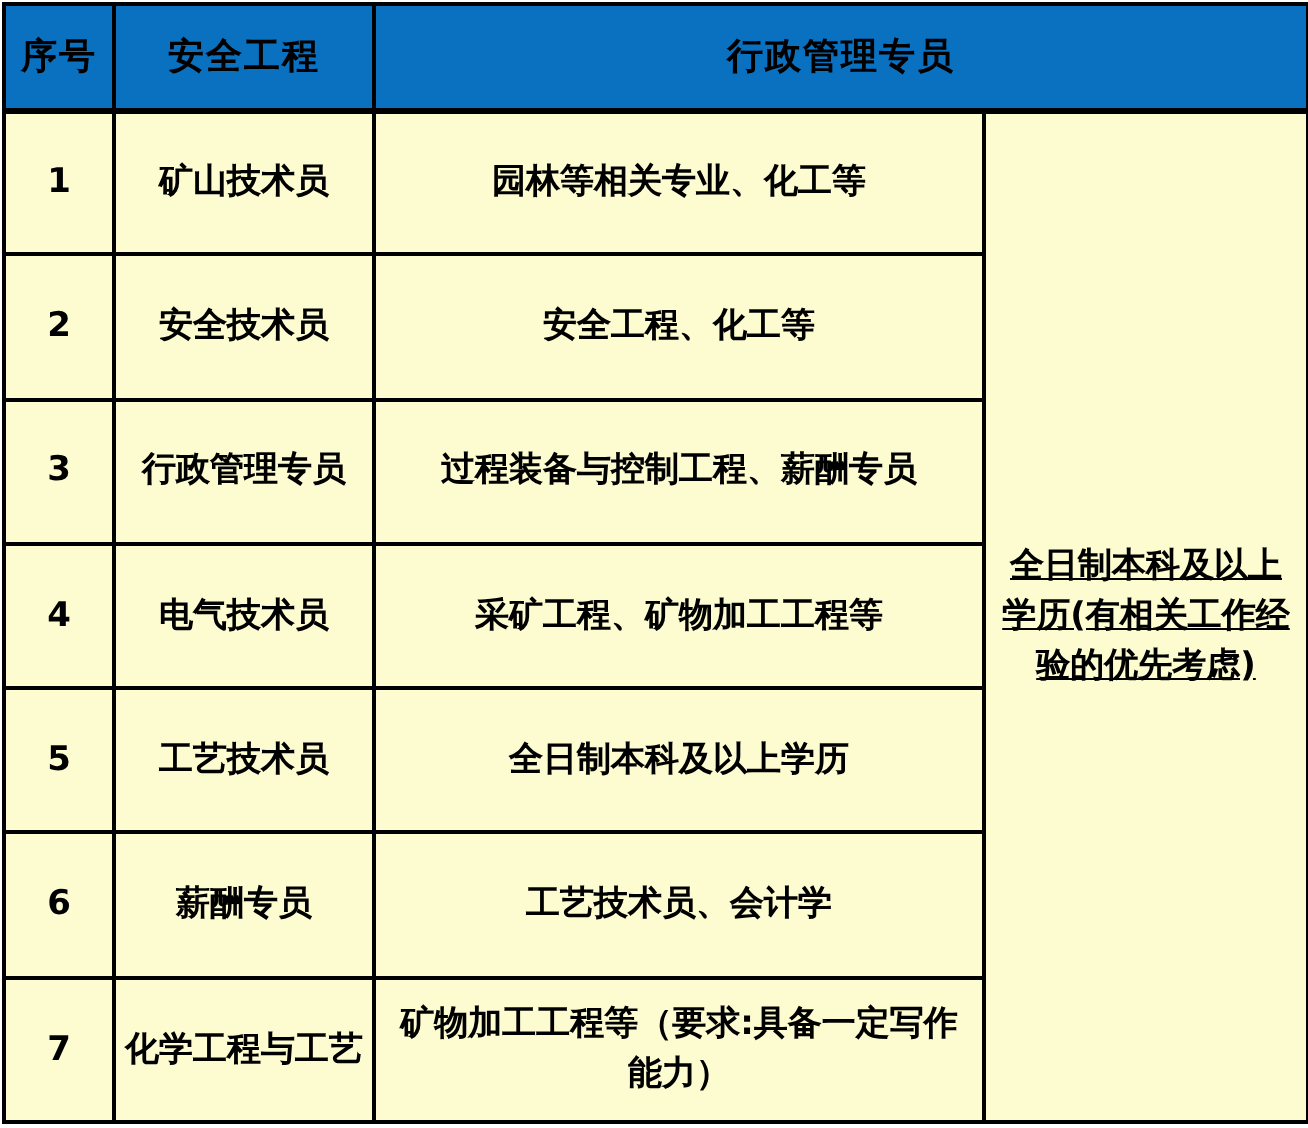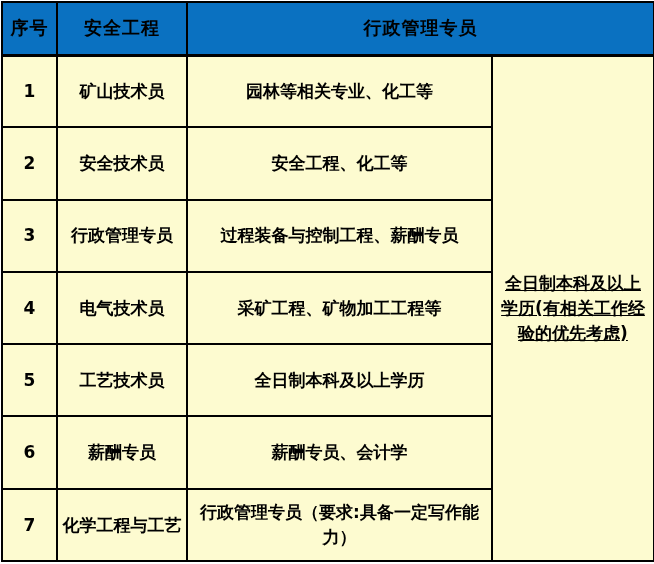--- a/index.html
+++ b/index.html
@@ -107,22 +107,22 @@
         <td>采矿工程、矿物加工工程等</td>
       </tr>
       <tr>
         <td>5</td>
         <td>工艺技术员</td>
         <td>全日制本科及以上学历</td>
       </tr>
       <tr>
         <td>6</td>
         <td>薪酬专员</td>
-        <td>薪酬专员、会计学</td>
+        <td>工艺技术员、会计学</td>
       </tr>
       <tr>
         <td>7</td>
         <td>化学工程与工艺</td>
-        <td>行政管理专员（要求:具备一定写作能力）</td>
+        <td>矿物加工工程等（要求:具备一定写作能力）</td>
       </tr>
     </tbody>
   </table>
 </div>
 
 </body></html>

